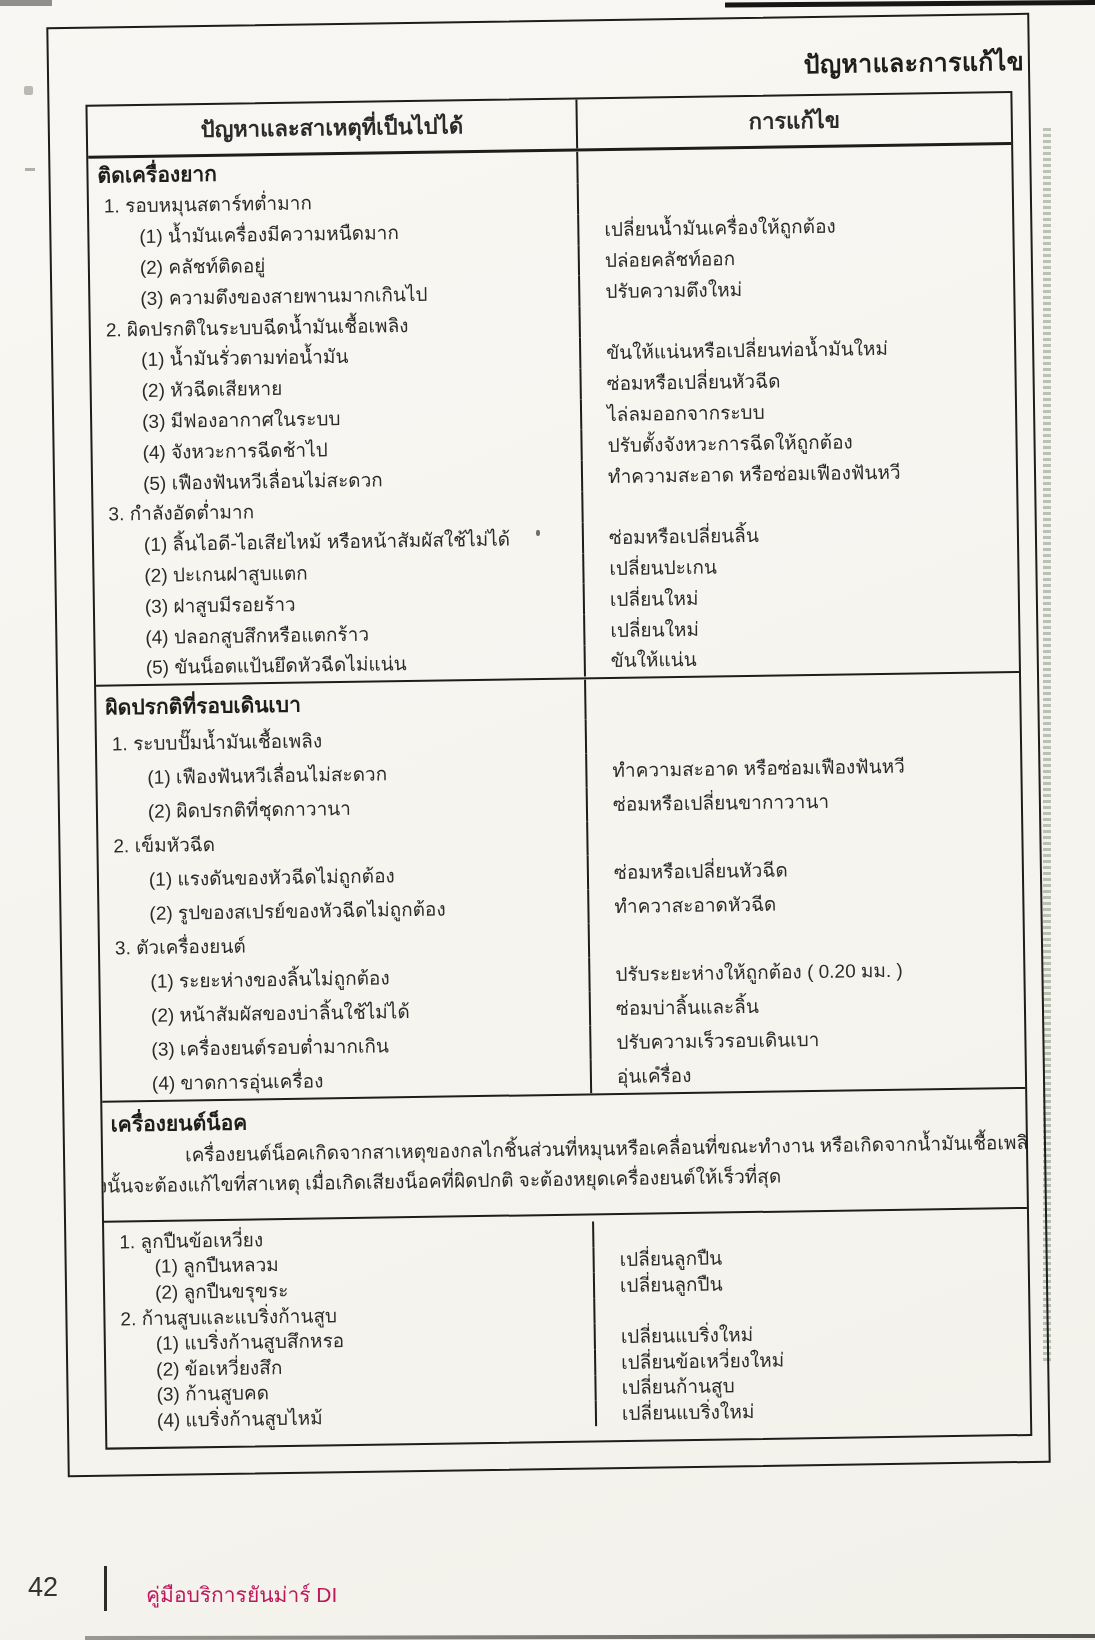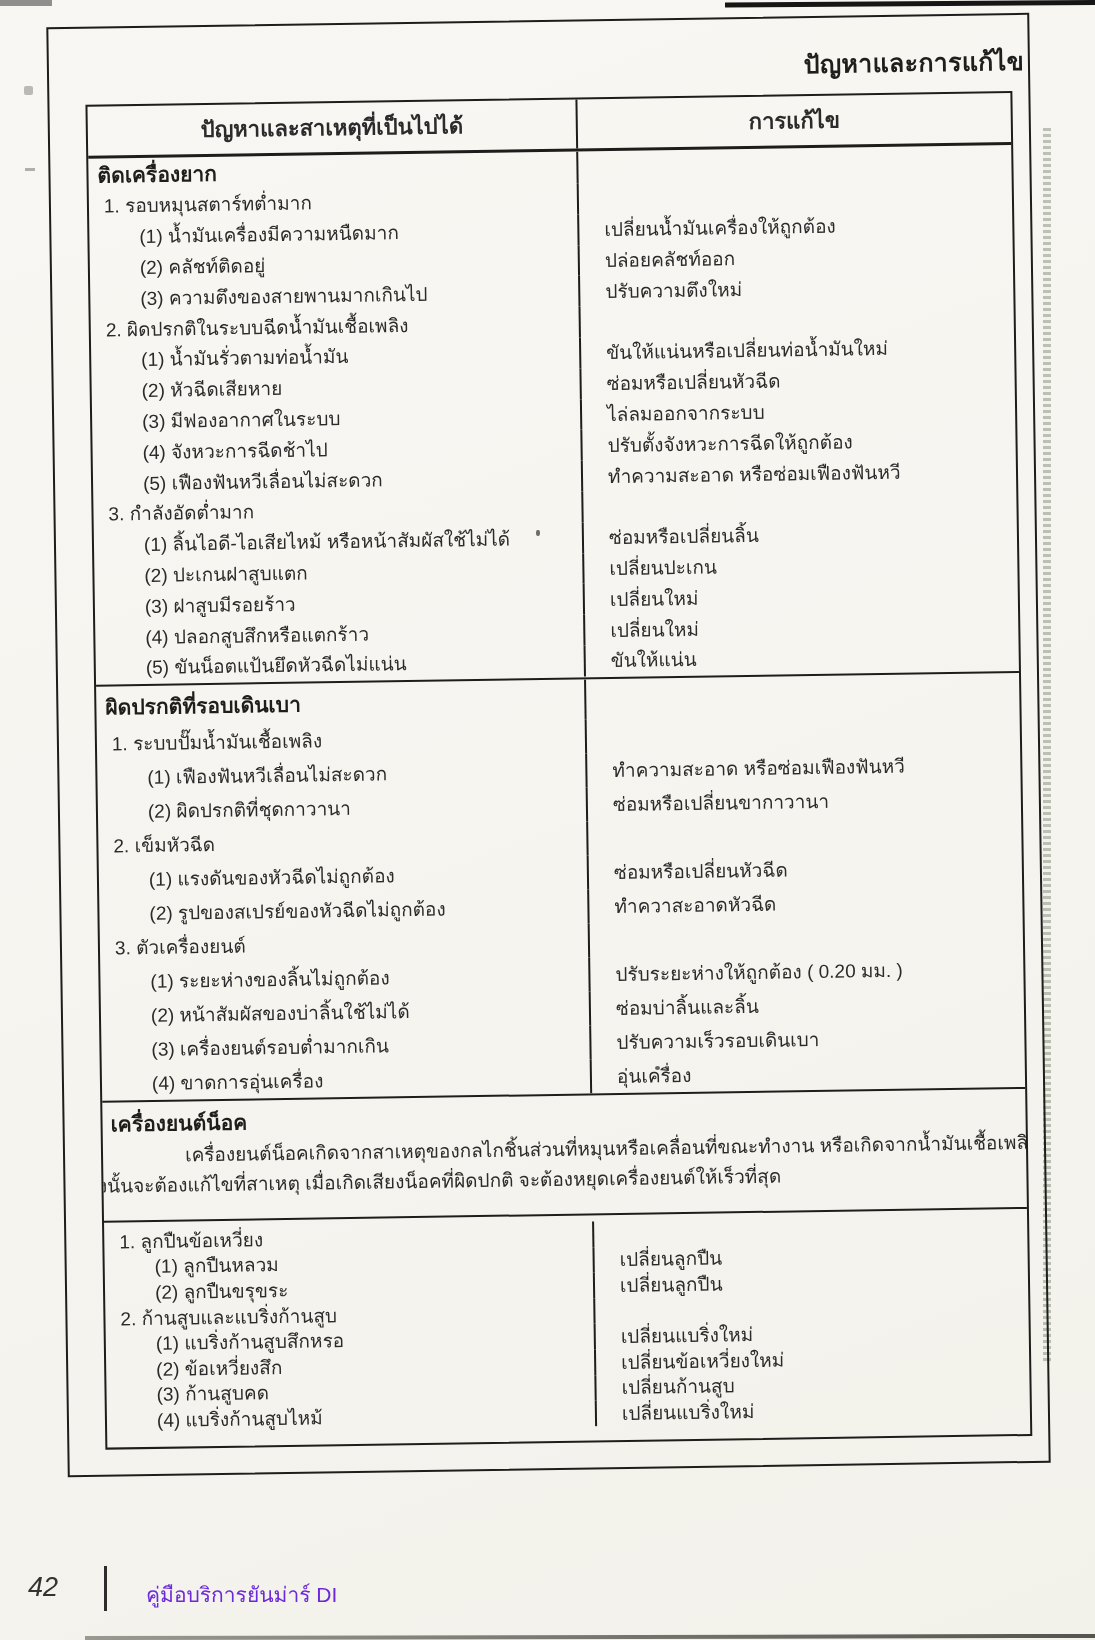--- a/index.html
+++ b/index.html
@@ -45,23 +45,23 @@
   .sec-1 .title-row{height:40px;}
   .sec-2{height:120px;}
   .sec-3{height:213px;padding-top:6px;}
   .sec-3 .t-row{height:25.6px;}
   .knock{padding:5px 10px 0 8px;}
   .knock-title{font-weight:bold;font-size:21px;line-height:34px;color:#1e1e1c;}
   .knock p{margin:0;font-size:19px;line-height:30px;white-space:nowrap;}
   .knock .p1{text-indent:74px;}
   .knock .p2{margin-left:-26px;}
   
-  .footer-num{position:absolute;left:28px;top:1572px;font-size:27px;color:#33332f;font-style:italic;}
+  .footer-num{position:absolute;left:28px;top:1572px;font-size:27px;color:#33332f;}
   .footer-bar{position:absolute;left:104px;top:1566px;width:3px;height:45px;background:#2c2c2a;}
-  .footer-title{position:absolute;left:146px;top:1578px;font-size:21px;color:#6d28d9;}
+  .footer-title{position:absolute;left:146px;top:1578px;font-size:21px;color:#be185d;}
 </style>
 </head>
 <body>
 
 <div class="edge-top-right"></div>
 <div class="edge-top-left"></div>
 <div class="edge-bottom"></div>
 <div class="edge-right-texture"></div>
 <div class="margin-mark1"></div>
 <div class="margin-mark2"></div>

